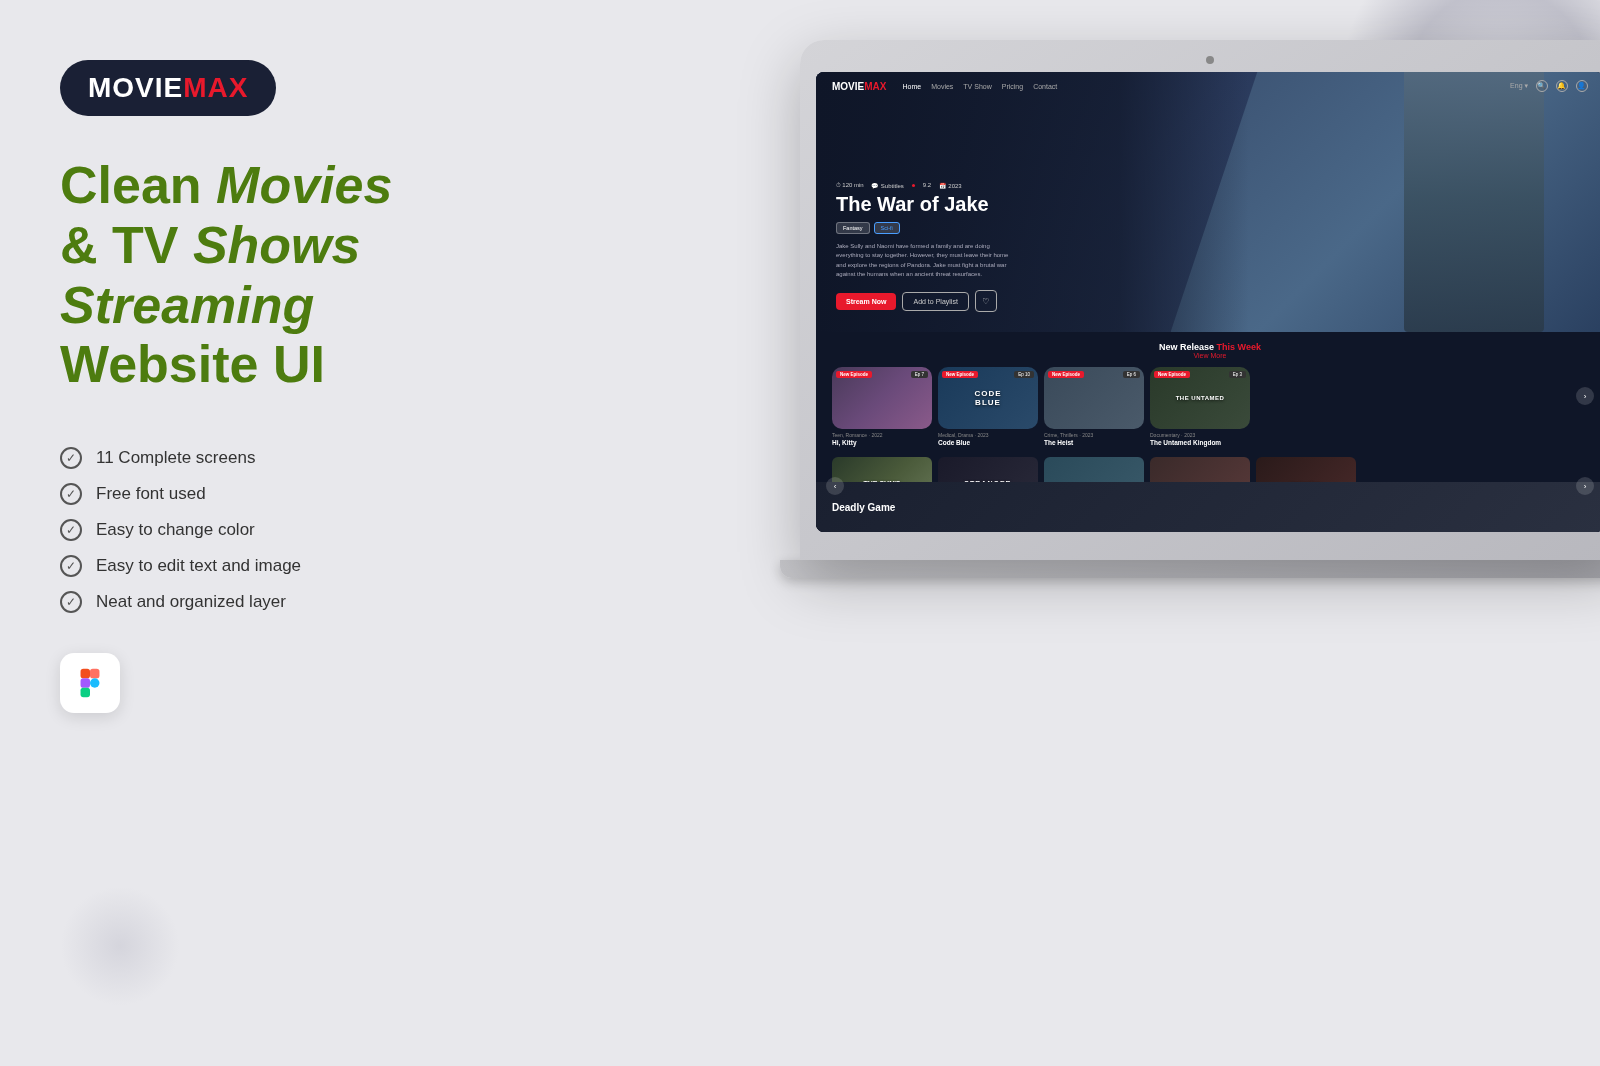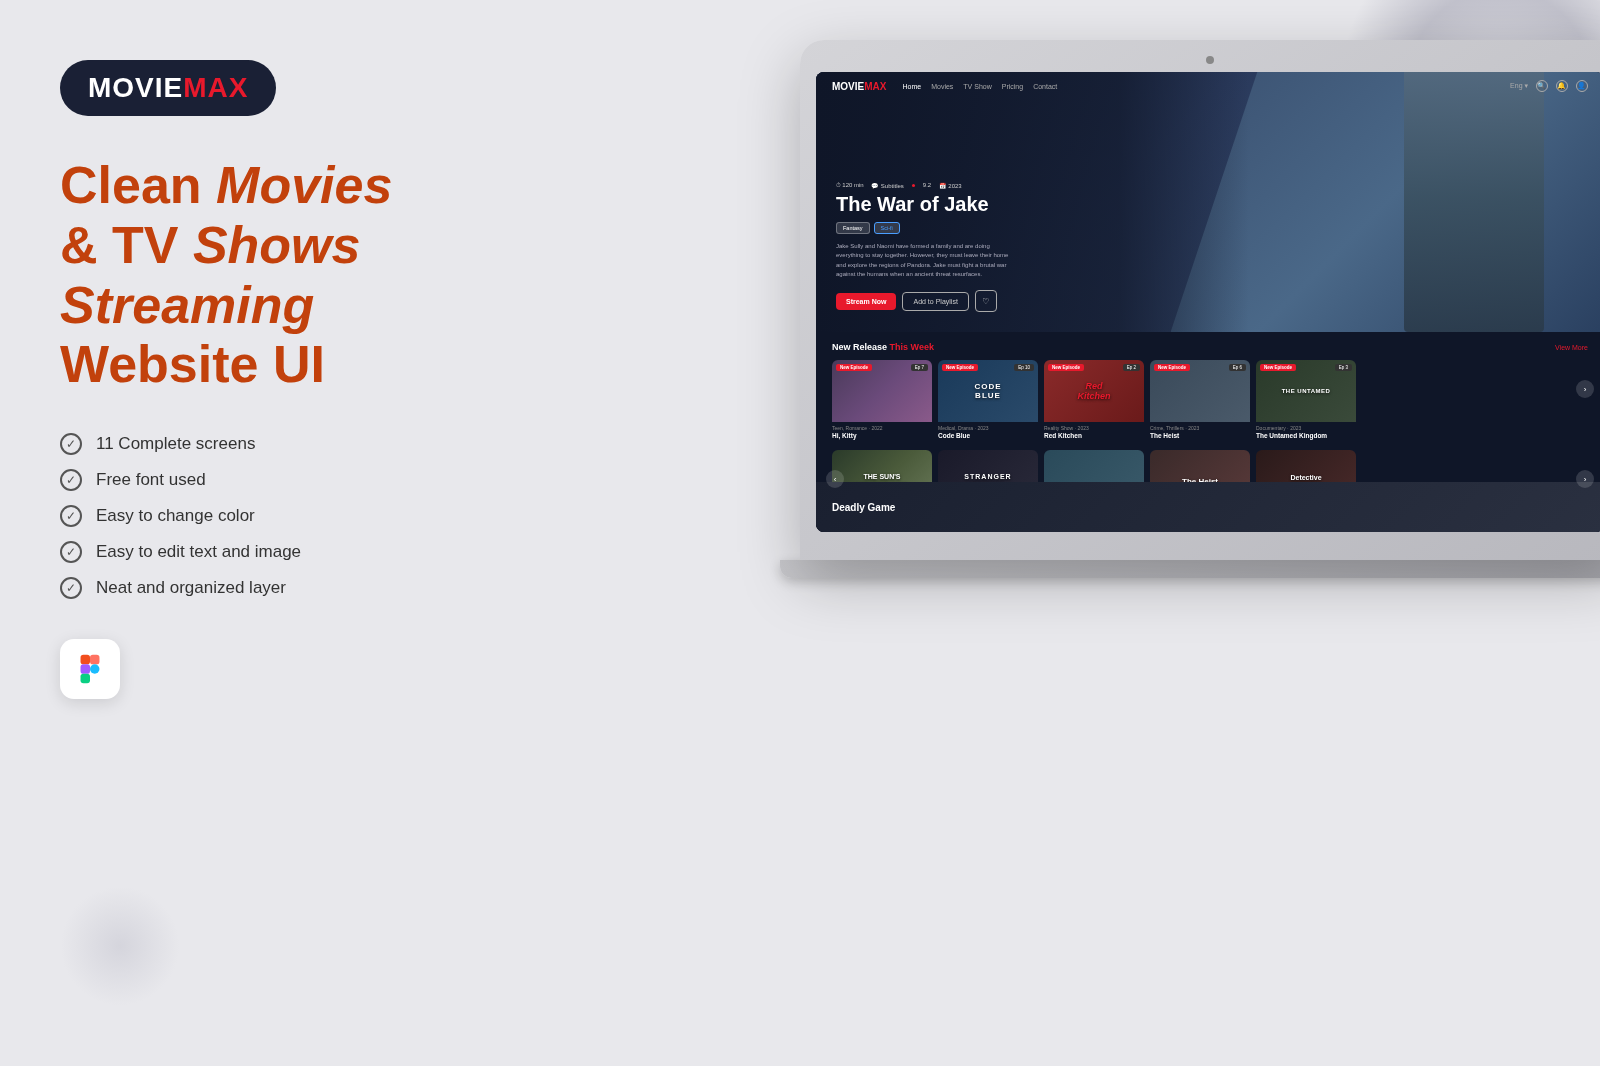--- a/index.html
+++ b/index.html
@@ -67,23 +67,23 @@
       color: white;
       letter-spacing: 1px;
     }
     .logo-text .max {
       color: #e8192c;
     }
 
     .headline {
       font-size: 52px;
       font-weight: 900;
-      color: #c2410c;
+      color: #4d7c0f;
       line-height: 1.15;
-      margin-bottom: 38px;
+      margin-bottom: 52px;
     }
     .headline em {
       font-style: italic;
       font-weight: 900;
     }
 
     .features {
       list-style: none;
       margin-bottom: 40px;
     }
@@ -351,23 +351,24 @@
     .screen-bottom {
       background: #0f1628;
       padding: 10px 16px;
       height: 200px;
       overflow: hidden;
     }
 
     
     .section-header {
       display: flex;
-      justify-content: space-between;
+      justify-content: center;
       align-items: center;
       margin-bottom: 8px;
+      flex-direction: column;
     }
     .section-title {
       font-size: 9px;
       font-weight: bold;
       color: white;
     }
     .section-title .highlight {
       color: #e8192c;
     }
     .view-more {
@@ -387,21 +388,21 @@
       flex-shrink: 0;
       width: 100px;
       border-radius: 6px;
       overflow: hidden;
       cursor: pointer;
     }
     .card-thumb {
       width: 100%;
       height: 62px;
       background: #2a3a5a;
-      border-radius: 0;
+      border-radius: 10px;
       overflow: hidden;
       position: relative;
     }
     .card-thumb-1 { background: linear-gradient(135deg, #4a3a5a, #6a4a7a, #8a5a8a); }
     .card-thumb-2 { background: linear-gradient(135deg, #1a3a5a, #2a4a6a); }
     .card-thumb-3 { background: linear-gradient(135deg, #8a2a2a, #6a1a1a); }
     .card-thumb-4 { background: linear-gradient(135deg, #3a4a5a, #4a5a6a); }
     .card-thumb-5 { background: linear-gradient(135deg, #2a3a2a, #3a4a3a); }
 
     .card-badge {
@@ -708,33 +709,20 @@
                 <span class="card-badge">New Episode</span>
                 <span class="card-ep-badge">Ep 10</span>
                 <div class="card-text-overlay" style="font-size:8px; letter-spacing:1px;">CODE<br>BLUE</div>
               </div>
               <div class="card-info">
                 <div class="card-genre">Medical, Drama · 2023</div>
                 <div class="card-title">Code Blue</div>
               </div>
             </div>
 
-            <div class="movie-card">
-              <div class="card-thumb card-thumb-3">
-                <span class="card-badge">New Episode</span>
-                <span class="card-ep-badge">Ep 2</span>
-                <div class="card-text-overlay">
-                  <span class="red-kitchen-text">Red<br>Kitchen</span>
-                </div>
-              </div>
-              <div class="card-info">
-                <div class="card-genre">Reality Show · 2023</div>
-                <div class="card-title">Red Kitchen</div>
-              </div>
-            </div>
 
             <div class="movie-card">
               <div class="card-thumb card-thumb-4">
                 <span class="card-badge">New Episode</span>
                 <span class="card-ep-badge">Ep 6</span>
               </div>
               <div class="card-info">
                 <div class="card-genre">Crime, Thrillers · 2023</div>
                 <div class="card-title">The Heist</div>
               </div>

